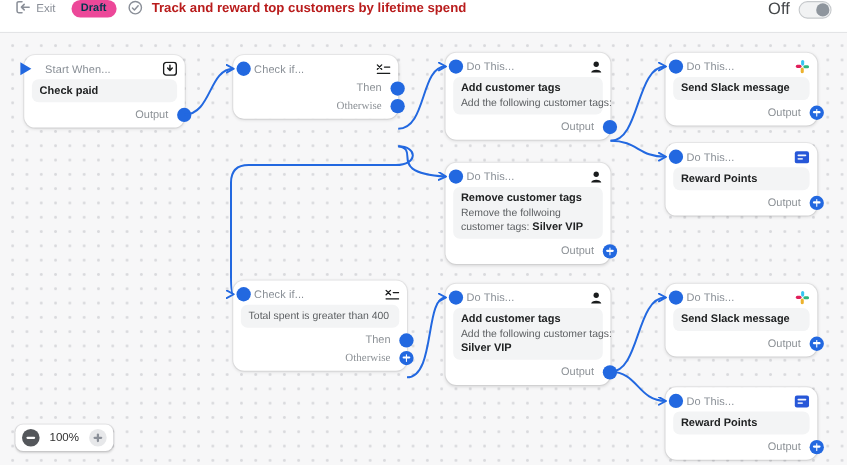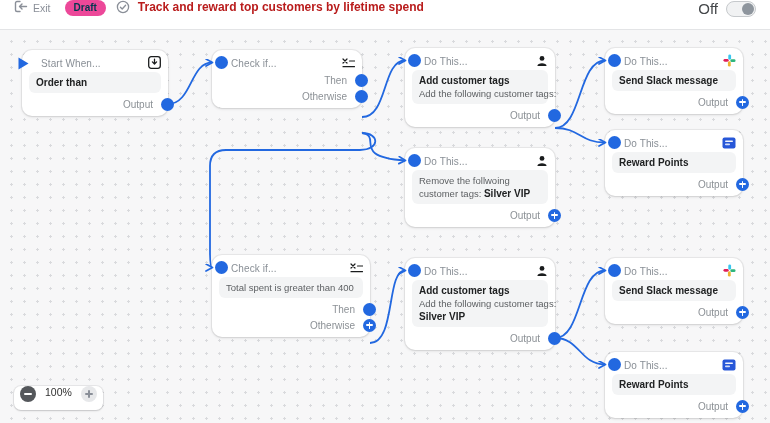--- a/index.html
+++ b/index.html
@@ -37,31 +37,31 @@
   .in-dot { position:absolute; left:3px; top:6px; width:13px; height:13px; border-radius:50%;
             background:#2268e0; z-index:4; }
   .in-tri { position:absolute; left:-4px; top:6px; z-index:4; }
   .body-box { margin-top:3px; background:#f3f4f5; border-radius:6px; padding:4px 7px;
               font-size:9.5px; line-height:13px; color:#5c5f62; }
   .body-box .title { font-size:10px; font-weight:bold; color:#202223; }
   .nowrap { white-space:nowrap; }
   .op { color:#9aa0a6; font-size:9px; margin:4px 0; }
   .port-row { position:relative; display:flex; justify-content:flex-end; align-items:center;
               height:12px; margin-top:5px; padding-right:8px; }
-  .port-row + .port-row { margin-top:4px; }
+  .port-row + .port-row { margin-top:4px;font-family:Liberation Serif, serif; }
   .plabel { font-size:10px; color:#8c9196; }
   .port { position:absolute; right:-13px; top:-0.5px; width:13px; height:13px; border-radius:50%;
           background:#2268e0; cursor:pointer; }
   .plus::before { content:""; position:absolute; left:3px; top:5.8px; width:7px; height:1.5px; background:#fff; border-radius:1px; }
   .plus::after  { content:""; position:absolute; left:5.8px; top:3px; width:1.5px; height:7px; background:#fff; border-radius:1px; }
 
   
   .zoom-pill { position:absolute; left:14px; top:386px; height:24px; background:#fff; border-radius:7px;
                box-shadow:0 0 0 1px rgba(30,30,40,0.07), 0 1px 2px rgba(0,0,0,0.15);
-               display:flex; gap:9px; padding:0 6px; z-index:8; }
+               display:flex; align-items:center; gap:9px; padding:0 6px; z-index:8; }
   .zoom-btn { position:relative; width:16px; height:16px; border-radius:50%; cursor:pointer; }
   .zoom-minus { background:#54575b; }
   .zoom-minus::before { content:""; position:absolute; left:4px; top:7.2px; width:8px; height:1.6px; background:#fff; border-radius:1px; }
   .zoom-plus { background:#e7e8ea; }
   .zoom-plus::before { content:""; position:absolute; left:4px; top:7.2px; width:8px; height:1.6px; background:#8a8f98; border-radius:1px; }
   .zoom-plus::after  { content:""; position:absolute; left:7.2px; top:4px; width:1.6px; height:8px; background:#8a8f98; border-radius:1px; }
   .zoom-level { font-size:10.5px; color:#303030; }
 </style>
 </head>
 <body>
@@ -123,21 +123,21 @@
     <div class="node-header">
       <span class="hlabel">Start When...</span>
       <span class="hicon">
         <svg width="13" height="13" viewBox="0 0 13 13">
             <rect x="0.7" y="0.7" width="11.6" height="11.6" rx="2.5" fill="none" stroke="#1a1c1d" stroke-width="1.3"></rect>
             <path d="M6.5,3.2 V7.8 M4.4,5.9 L6.5,8 L8.6,5.9" fill="none" stroke="#1a1c1d" stroke-width="1.3" stroke-linecap="round" stroke-linejoin="round"></path>
           </svg>
       </span>
     </div>
     <div class="body-box">
-      <div class="title nowrap">Order than</div>
+      <div class="title nowrap">Check paid</div>
     </div>
     <div class="port-row">
       <span class="plabel">Output</span>
       <span class="port"></span>
     </div>
   </div>
 
   <div class="node" style="left:212px;top:50px;width:150px;">
     <span class="in-dot"></span>
     <div class="node-header">
@@ -228,20 +228,21 @@
     <div class="node-header">
       <span class="hlabel">Do This...</span>
       <span class="hicon">
         <svg width="12" height="12" viewBox="0 0 12 12">
             <circle cx="6" cy="3.4" r="2.4" fill="#1a1c1d"></circle>
             <path d="M1.4,11 C1.4,7.4 10.6,7.4 10.6,11 Z" fill="#1a1c1d"></path>
           </svg>
       </span>
     </div>
     <div class="body-box">
+      <div class="title nowrap">Remove customer tags</div>
       <div><span>Remove the follwoing customer tags:</span> <span class="title">Silver VIP</span></div>
     </div>
     <div class="port-row">
       <span class="plabel">Output</span>
       <span class="port plus"></span>
     </div>
   </div>
 
   <div class="node" style="left:212px;top:255px;width:158px;">
     <span class="in-dot"></span>

